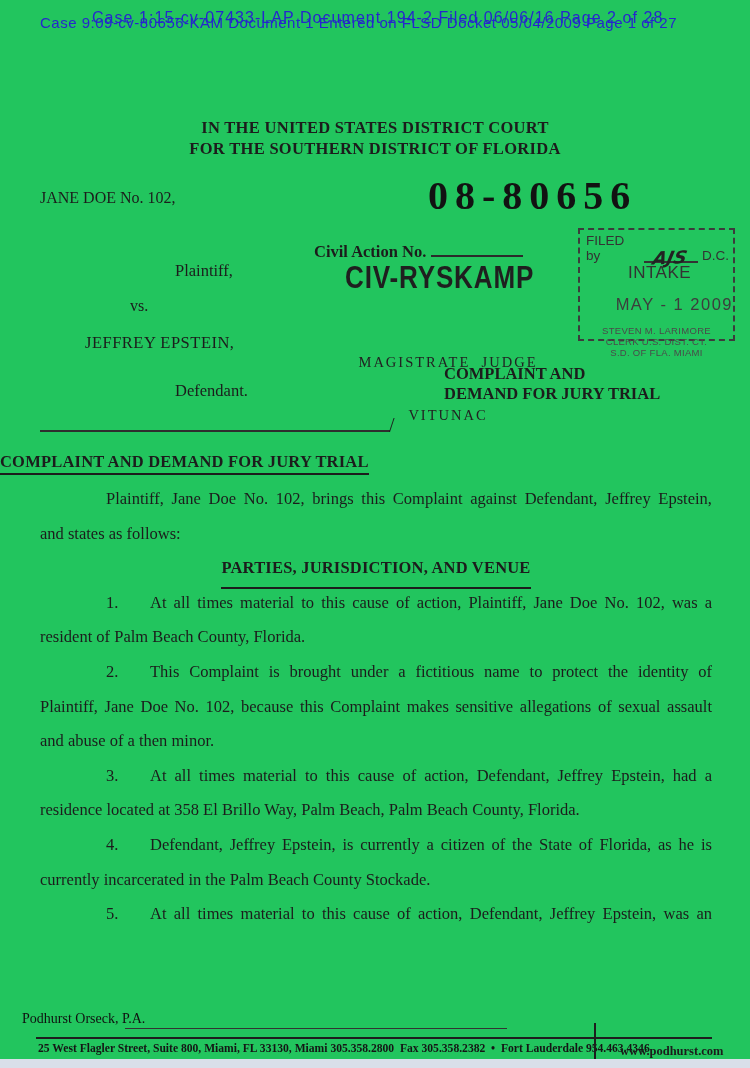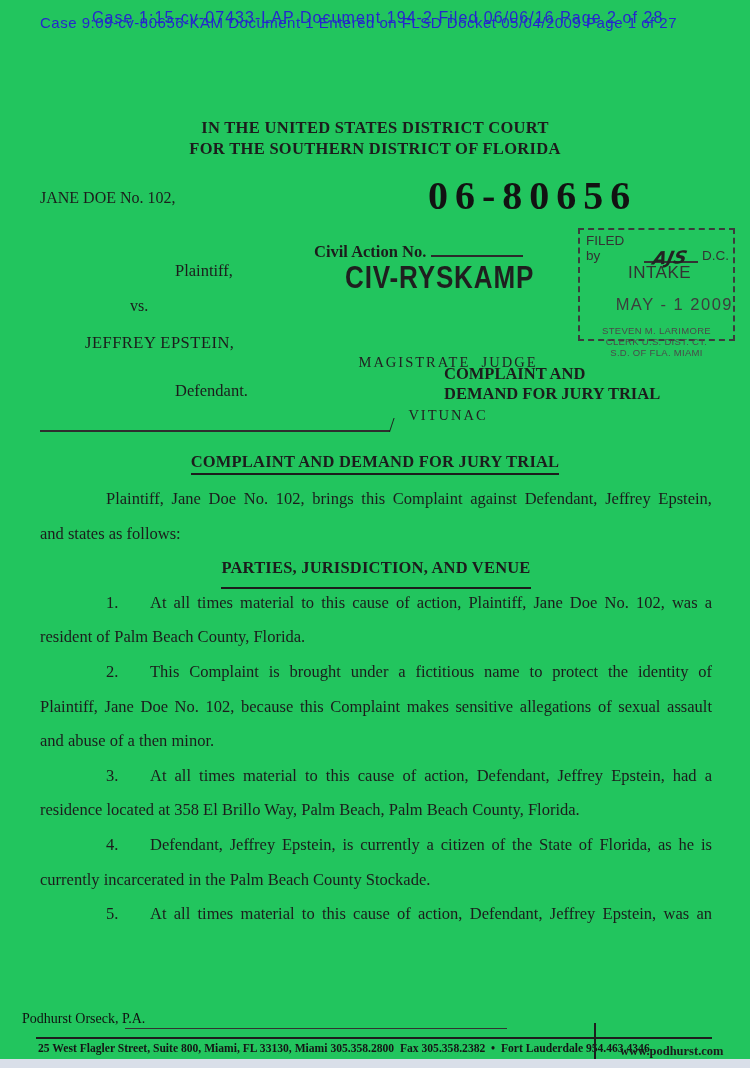--- a/index.html
+++ b/index.html
@@ -37,21 +37,21 @@
     border:2px dashed #3c3c3c;font-family:"Liberation Sans", sans-serif;color:#333;box-sizing:border-box;}
   .filedrow{padding:3px 4px 0 6px;font-size:13.5px;display:flex;align-items:flex-end;}
   .initials-line{display:inline-block;width:56px;border-bottom:2px solid #333;text-align:center;
     margin:0 4px;height:17px;overflow:visible;}
   .initials{display:inline-block;font-family:"DejaVu Sans", sans-serif;font-style:italic;font-weight:bold;
     font-size:18px;transform:skewX(-14deg) rotate(-2deg) translateY(3px);color:#222;}
   .intake{padding:0 0 0 6px;font-size:17px;letter-spacing:0.5px;text-align:center;}
   .fdate{text-align:right;font-size:16.5px;letter-spacing:1.5px;margin-top:12px;color:#3d3d3d;white-space:pre;}
   .clerk{{ }text-align:center;font-size:9.5px;line-height:11px;margin-top:11px;letter-spacing:0.3px;color:#4a4a4a;text-align:center;}
   
-  .maintitle{position:absolute;top:452px;left:0;width:100%;text-align:center;}
+  .maintitle{position:absolute;top:452px;left:0;width:100%;}
   .u{display:inline-block;border-bottom:2px solid #1c1c1c;padding-bottom:1px;
      font-weight:bold;font-size:16.5px;letter-spacing:0.2px;}
   .bodyflow{position:absolute;left:40px;right:38px;top:482px;}
   .bl{height:34.6px;line-height:34.6px;font-size:16.5px;}
   .j{text-align:justify;text-align-last:justify;}
   .first{padding-left:66px;}
   .pnum{display:inline-block;min-width:20px;margin-right:24px;}
   .center{text-align:center;}
   
   .firm{left:22px;top:1011px;font-size:14px;color:#101010;}
@@ -69,21 +69,21 @@
 
   <div class="ecf ecf-sdny" style="color:#2626cd">Case 1:15-cv-07433-LAP Document 194-2 Filed 06/06/16 Page 2 of 28</div>
   <div class="ecf ecf-flsd" style="color:#2626cd">Case 9:09-cv-80656-KAM Document 1 Entered on FLSD Docket 05/04/2009 Page 1 of 27</div>
 
   <div class="court-heading">
     <div>IN THE UNITED STATES DISTRICT COURT</div>
     <div>FOR THE SOUTHERN DISTRICT OF FLORIDA</div>
   </div>
 
   <div class="abs jane">JANE DOE No. 102,</div>
-  <div class="abs casestamp">06-80656</div>
+  <div class="abs casestamp">08-80656</div>
 
   <div class="abs civlabel">
     <span>Civil Action No.</span><span class="blankline"></span>
   </div>
   <div class="abs ryskamp">CIV-RYSKAMP</div>
 
   <div class="abs prole">Plaintiff,</div>
   <div class="abs vs">vs.</div>
   <div class="abs dname">JEFFREY EPSTEIN,</div>
   <div class="abs drole">Defendant.</div>

